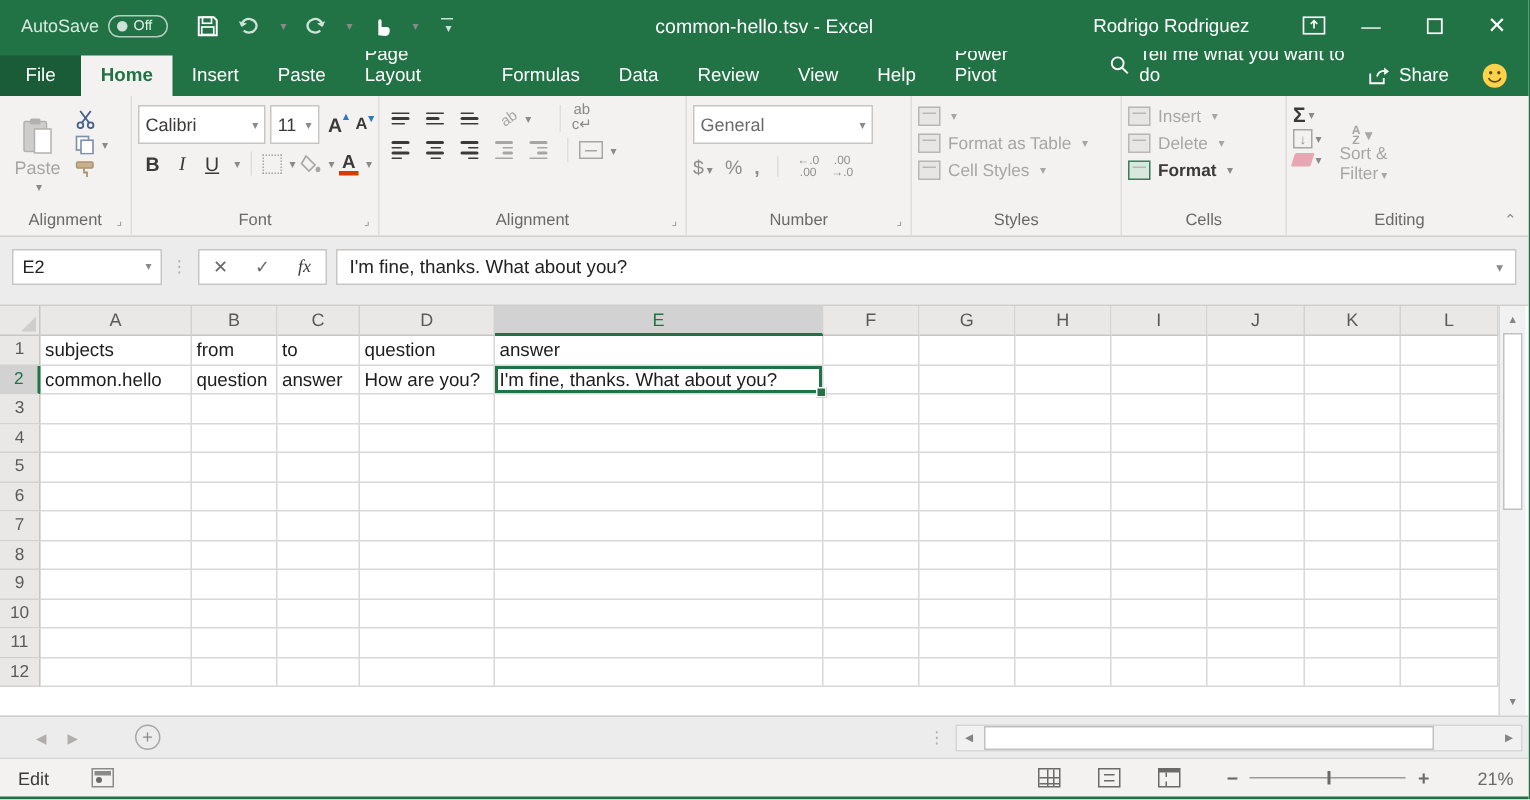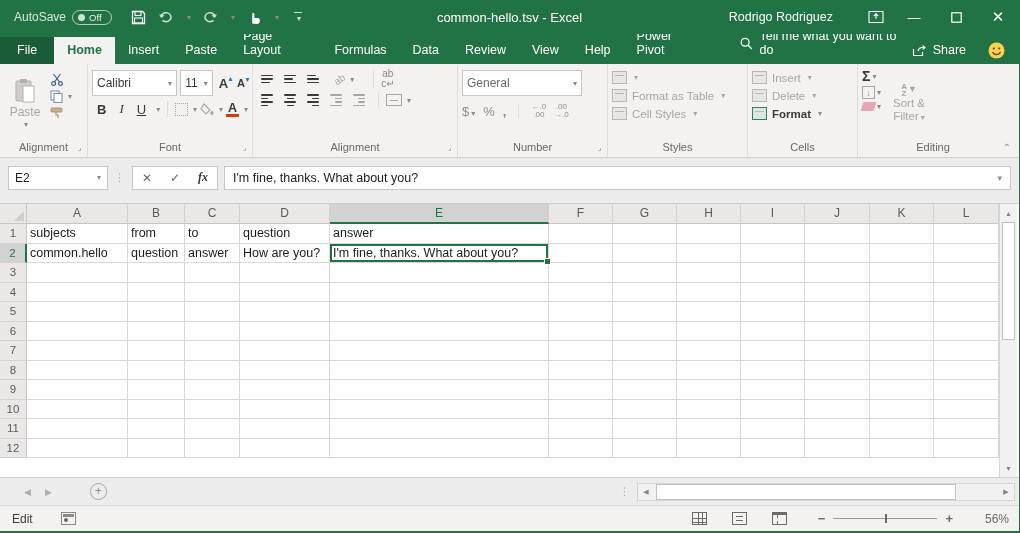--- a/index.html
+++ b/index.html
@@ -89,21 +89,21 @@
   .funnel { color:#a8a6a4; font-size:9px; }
   .collapse { position:absolute; right:8px; bottom:4px; color:#8a8a8a; font-size:10px; }
 
   
   .fbar { height:46px; background:#ececec; border-bottom:1px solid #cfcfcf; display:flex; align-items:center; padding:0 8px 6px; gap:6px; flex:0 0 auto; }
   .namebox { width:100px; height:24px; background:#fff; border:1px solid #c8c6c4; display:flex; align-items:center; padding:0 6px; font-size:12px; color:#222; }
   .namebox .dd { margin-left:auto; }
   .dots { color:#b0aeac; font-size:11px; letter-spacing:1px; }
   .fbtns { display:flex; align-items:center; background:#fff; border:1px solid #c8c6c4; height:24px; }
   .fbtn { width:28px; text-align:center; color:#6a6a6a; font-size:12px; }
-  .fx { font-family:"Liberation Serif",serif; font-style:italic; font-weight:bold; color:#3b3a39;text-align:center; }
+  .fx { font-family:"Liberation Serif",serif; font-style:italic; font-weight:normal; color:#3b3a39;text-align:center; }
   .finput { flex:1; height:24px; background:#fff; border:1px solid #c8c6c4; display:flex; align-items:center; padding:0 8px; font-size:12.5px; color:#222; }
   .fexpand { margin-left:auto; color:#8a8a8a; font-size:9px; }
 
   
   .gridwrap { flex:1 1 auto; display:flex; overflow:hidden; background:#fff; }
   .grid { width:999px; display:flex; flex-direction:column; }
   .colhdrs { display:flex; height:20px; flex:0 0 auto; }
   .corner { width:27px; background:#e9e8e7; border-right:1px solid #c8c6c4; border-bottom:1px solid #c8c6c4; position:relative; flex:0 0 auto; }
   .corner::after{content:"";position:absolute;right:2px;bottom:2px;border-left:10px solid transparent;border-bottom:10px solid #cfcecd;}
   .ch { background:#e9e8e7; border-right:1px solid #d4d2d0; border-bottom:1px solid #c8c6c4; text-align:center; line-height:19px; font-size:12px; color:#5a5a5a; flex:0 0 auto; }
@@ -759,17 +759,17 @@
       <span class="viewbtn">
           <span class="v-break"></span>
         </span>
       <span class="zoomctl">
         <span class="zpm">−</span>
         <span class="ztrack">
             <span class="zthumb"></span>
           </span>
         <span class="zpm">+</span>
       </span>
-      <span class="zoomlvl">56%</span>
+      <span class="zoomlvl">21%</span>
     </div>
   </div>
 
 </div>
 
 </body></html>

